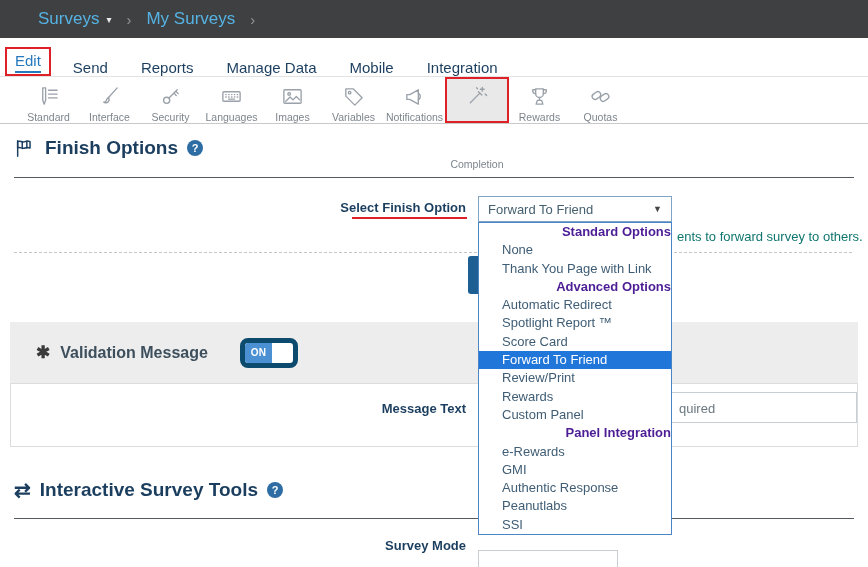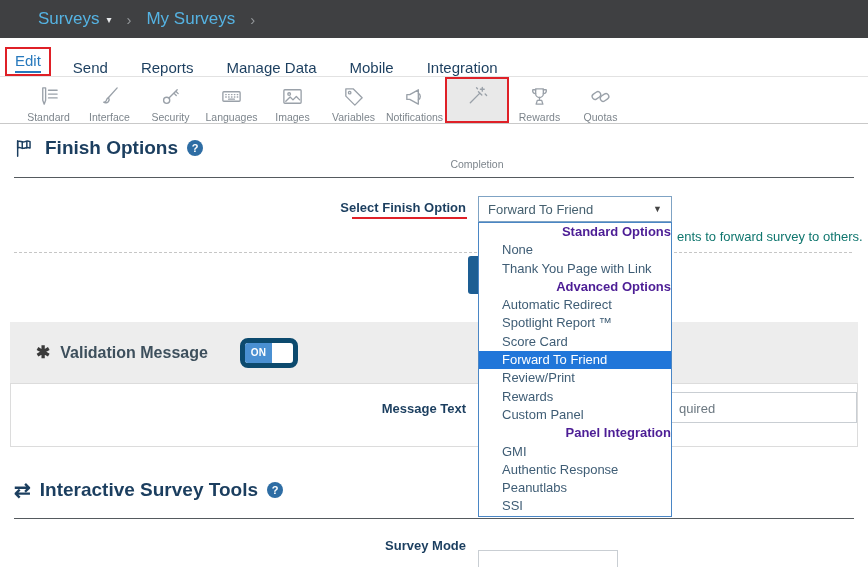--- a/index.html
+++ b/index.html
@@ -229,20 +229,21 @@
     <div class="dd-item dd-option">Thank You Page with Link</div>
     <div class="dd-item dd-group">Advanced Options</div>
     <div class="dd-item dd-option">Automatic Redirect</div>
     <div class="dd-item dd-option">Spotlight Report ™</div>
     <div class="dd-item dd-option">Score Card</div>
     <div class="dd-item dd-option dd-selected">Forward To Friend</div>
     <div class="dd-item dd-option">Review/Print</div>
     <div class="dd-item dd-option">Rewards</div>
     <div class="dd-item dd-option">Custom Panel</div>
     <div class="dd-item dd-group">Panel Integration</div>
+    <div class="dd-item dd-option">e-Rewards</div>
     <div class="dd-item dd-option">GMI</div>
     <div class="dd-item dd-option">Authentic Response</div>
     <div class="dd-item dd-option">Peanutlabs</div>
     <div class="dd-item dd-option">SSI</div>
   </div>
 
   <div class="gray-band">
     <span class="asterisk">✱</span>
     <span class="band-title">Validation Message</span>
     <span class="toggle">

